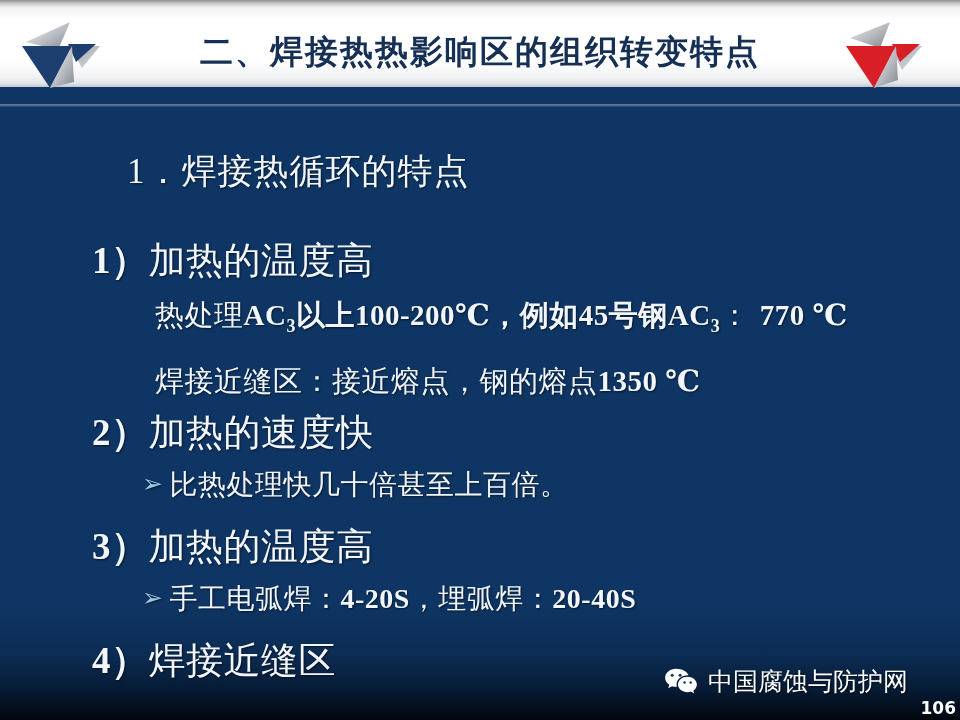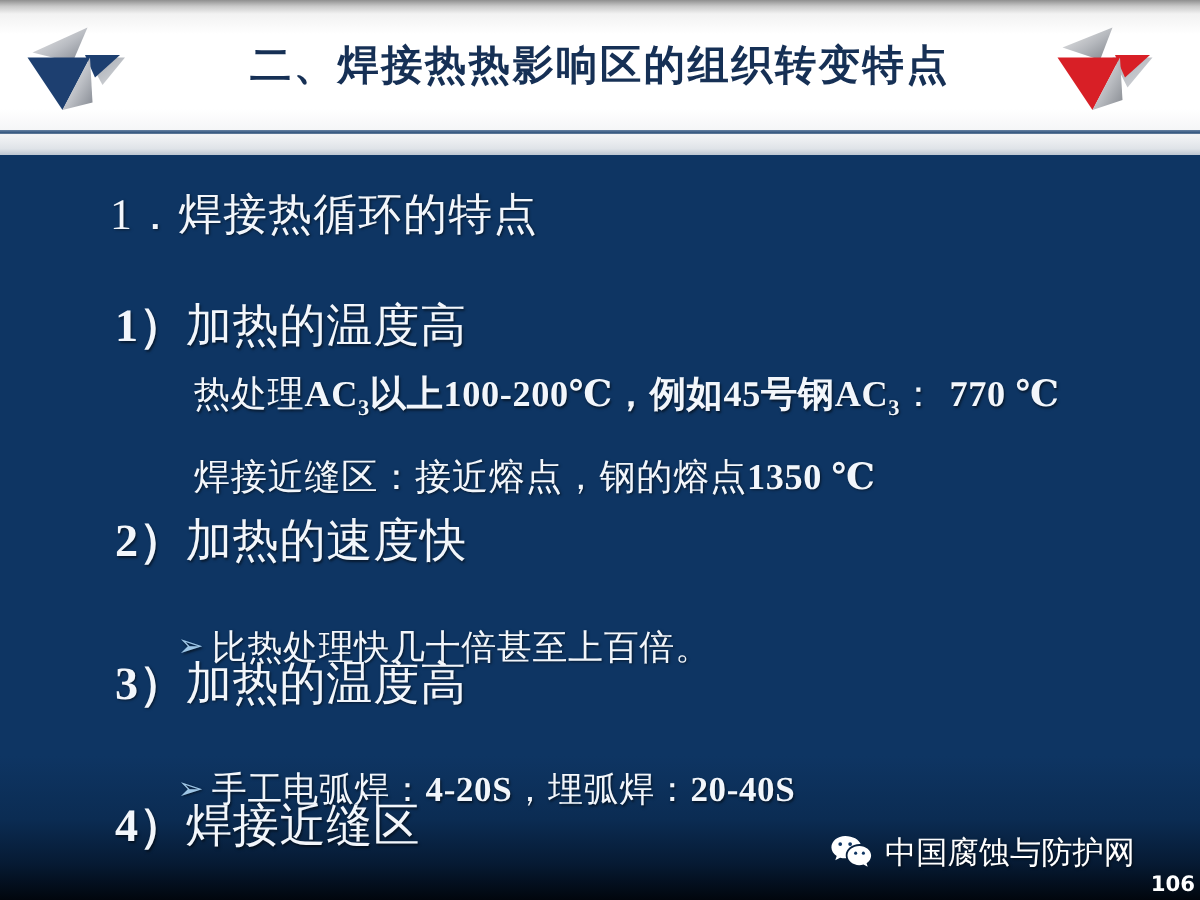--- a/index.html
+++ b/index.html
@@ -25,21 +25,21 @@
                 #061a33 96%,
                 #01060d 100%);
     overflow: hidden;
   }
 
   
   #header {
     position: absolute;
     left: 0; top: 0;
     width: 960px;
-    height: 124px;
+    height: 87px;
     background: linear-gradient(to bottom,
                 #8f8f8f 0%,
                 #c9c9c9 4%,
                 #f2f2f2 9%,
                 #ffffff 22%,
                 #ffffff 70%,
                 #f2f3f5 88%,
                 #dfe3e8 96%,
                 #bcc6d2 100%);
   }
@@ -88,33 +88,33 @@
 
   .line {
     position: absolute;
     white-space: nowrap;
     text-shadow: 1px 1px 2px rgba(0,0,0,0.55);
   }
 
   .heading {
     font-size: 35px;
     letter-spacing: 1px;
+    margin-left: 39px;
   }
   .num-item {
     font-size: 37px;
     letter-spacing: 0.5px;
   }
   .sub-line {
     font-size: 29px;
     letter-spacing: 0.5px;
   }
   .bullet-line {
     font-size: 28px;
     letter-spacing: 0.5px;
-    margin-top: 33px;
   }
 
   .bold {
     font-weight: bold;
   }
   .sub {
     font-size: 0.62em;
     vertical-align: sub;
     font-weight: bold;
   }

